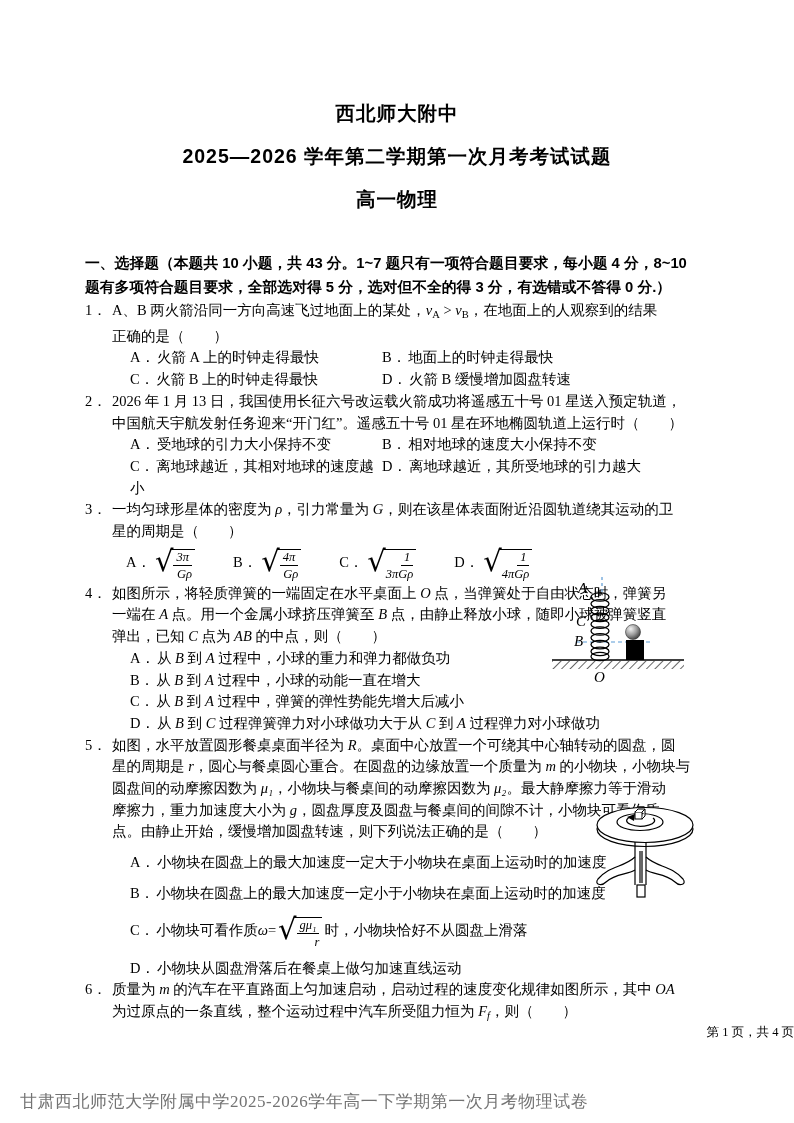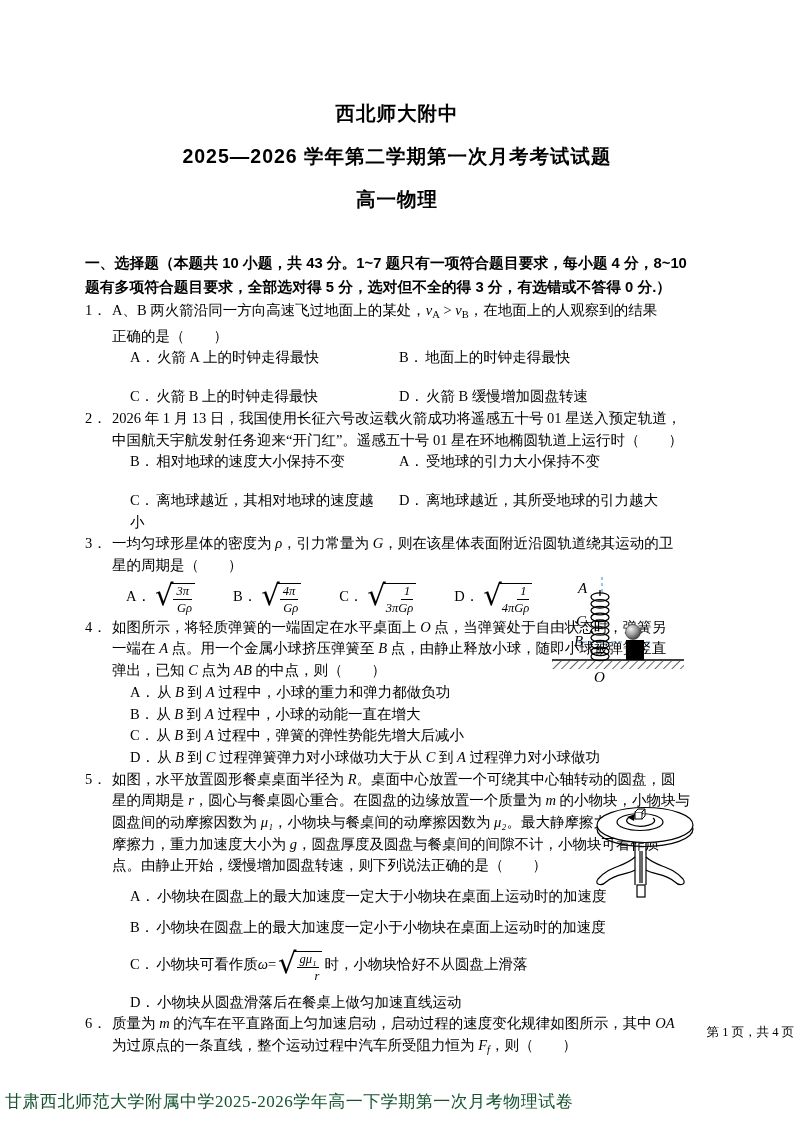--- a/index.html
+++ b/index.html
@@ -16,21 +16,21 @@
   .section-header{font-family:"Liberation Sans","DejaVu Sans",sans-serif;font-weight:bold;
     font-size:14.8px;line-height:23px;margin-bottom:1px;white-space:nowrap;}
   .question{position:relative;padding-left:27px;}
   .qnum{position:absolute;left:0;top:0;}
   .qline{display:block;white-space:nowrap;}
   .st-i{font-style:italic;}
   .st-s{font-size:10.5px;vertical-align:-3px;}
   .st-si{font-size:10.5px;vertical-align:-3px;font-style:italic;}
   
   .opts{margin:0;}
-  .opts.grid{display:grid;grid-template-columns:252px auto;padding-left:18px;gap:17px;}
+  .opts.grid{display:grid;grid-template-columns:252px auto;padding-left:18px;}
   .opts.row{display:flex;align-items:center;gap:36px;padding-left:14px;margin:3px 0 2px;}
   .opts.row .opt{display:inline-flex;align-items:center;white-space:nowrap;}
   .opts.row .opt-label{margin-right:2px;}
   .opts.list{padding-left:18px;}
   .opts.list .opt{white-space:nowrap;}
   .opts.list-spread{padding-left:18px;}
   .opts.list-spread .opt{white-space:nowrap;margin-top:9px;display:flex;align-items:center;}
   .opt-label{margin-right:2px;}
   
   .sqrt{display:inline-flex;vertical-align:middle;margin:0 2px;}
@@ -39,21 +39,21 @@
   .frac{display:flex;flex-direction:column;align-items:flex-end;font-size:12.5px;line-height:1.12;font-style:italic;}
   .frac .num{border-bottom:1px solid #000;padding:0 3px 1px;}
   .frac .den{padding-top:1px;}
   
   .fig{position:absolute;}
   #fig-spring{left:552px;top:576px;}
   #fig-table{left:583px;top:793px;}
   .fig text{font-family:"Liberation Serif","DejaVu Serif",serif;font-style:italic;font-size:15px;}
   
   .footer{position:absolute;left:0;right:0;top:1024px;text-align:right;font-size:12.5px;}
-  .watermark{position:absolute;left:5px;top:1090px;font-size:17px;color:#14532d;letter-spacing:0.5px;white-space:nowrap;}
+  .watermark{position:absolute;left:20px;top:1090px;font-size:17px;color:#737373;letter-spacing:0.5px;white-space:nowrap;}
 </style>
 </head>
 <body>
 
 <div class="page">
 
   <div class="titles">
     <div class="title-line">西北师大附中</div>
     <div class="title-line">2025—2026 学年第二学期第一次月考考试试题</div>
     <div class="title-line">高一物理</div>
@@ -72,22 +72,22 @@
             <div class="opt"><span class="opt-label">B．</span><span>地面上的时钟走得最快</span></div>
             <div class="opt"><span class="opt-label">C．</span><span>火箭 B 上的时钟走得最快</span></div>
             <div class="opt"><span class="opt-label">D．</span><span>火箭 B 缓慢增加圆盘转速</span></div>
           </div>
         </div>
         <div class="question">
           <span class="qnum">2．</span>
           <div class="qline"><span>2026 年 1 月 13 日，我国使用长征六号改运载火箭成功将遥感五十号 01 星送入预定轨道，</span></div>
           <div class="qline"><span>中国航天宇航发射任务迎来“开门红”。遥感五十号 01 星在环地椭圆轨道上运行时（　　）</span></div>
           <div class="opts grid">
+            <div class="opt"><span class="opt-label">A．</span><span>受地球的引力大小保持不变</span></div>
             <div class="opt"><span class="opt-label">B．</span><span>相对地球的速度大小保持不变</span></div>
-            <div class="opt"><span class="opt-label">A．</span><span>受地球的引力大小保持不变</span></div>
             <div class="opt"><span class="opt-label">C．</span><span>离地球越近，其相对地球的速度越小</span></div>
             <div class="opt"><span class="opt-label">D．</span><span>离地球越近，其所受地球的引力越大</span></div>
           </div>
         </div>
         <div class="question">
           <span class="qnum">3．</span>
           <div class="qline"><span>一均匀球形星体的密度为 </span><span class="st-i">ρ</span><span>，引力常量为 </span><span class="st-i">G</span><span>，则在该星体表面附近沿圆轨道绕其运动的卫</span></div>
           <div class="qline"><span>星的周期是（　　）</span></div>
           <div class="opts row">
             <div class="opt">

